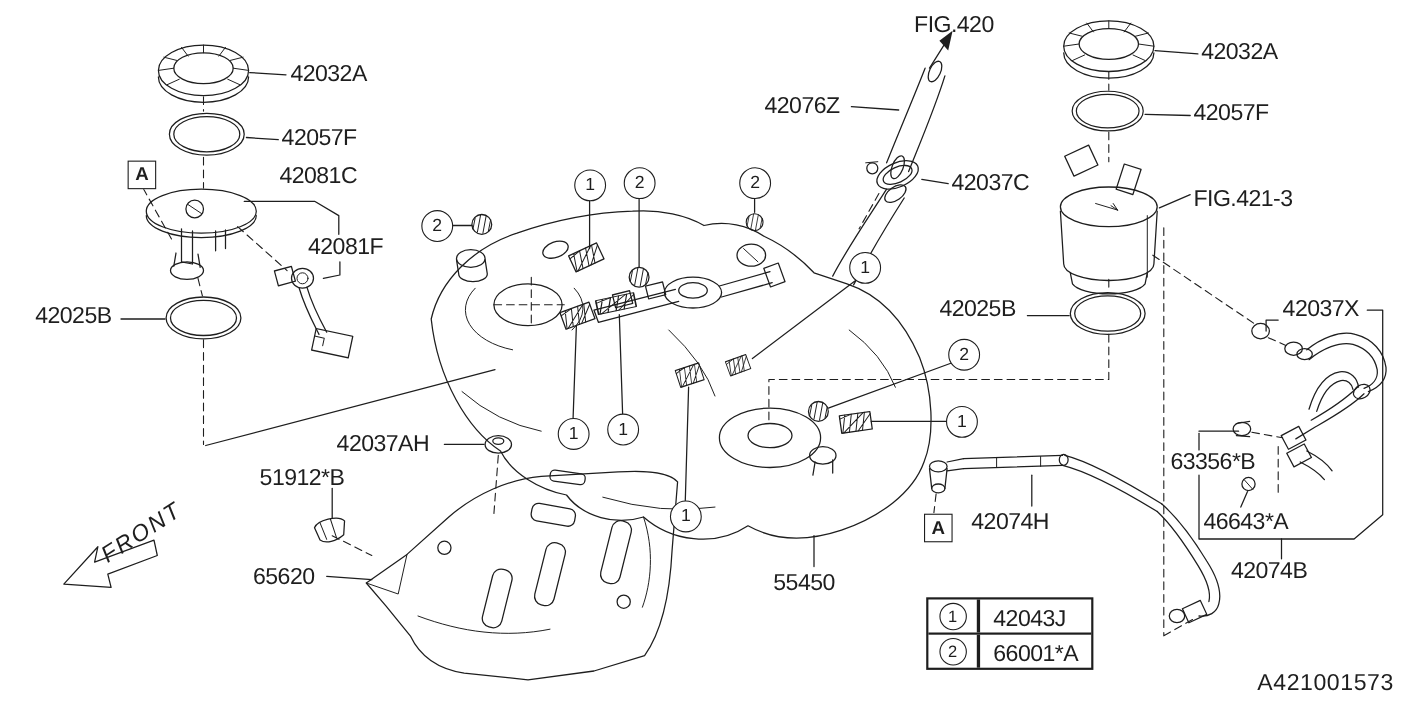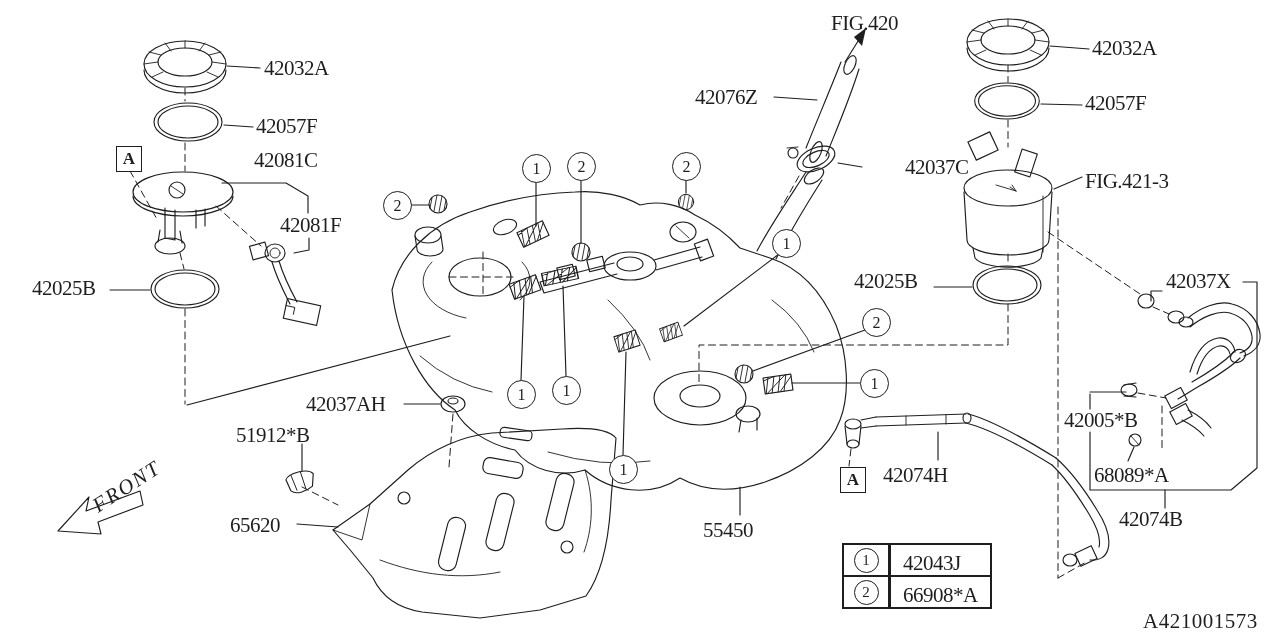--- a/index.html
+++ b/index.html
@@ -1,17 +1,17 @@
 <!DOCTYPE html>
 <html><head>
 <meta charset="utf-8">
 <style>
   html,body{margin:0;padding:0;background:#fff;}
   .stage{position:relative;width:1280px;height:640px;background:#ffffff;overflow:hidden;
-         font-family:Liberation Serif, serif;color:#1e1e1e;border-radius:26px;}
+         font-family:Liberation Sans, sans-serif;color:#1e1e1e;border-radius:26px;}
   .stage svg{position:absolute;left:0;top:0;}
   .stage svg *{fill:none;stroke:#1e1e1e;stroke-width:1.15;stroke-linecap:round;stroke-linejoin:round;}
   .stage svg .dash{stroke-dasharray:7 4.5;stroke-width:1;}
   .stage svg .thin{stroke-width:0.9;}
   .stage svg .fill{fill:#1e1e1e;stroke:none;}
   .lbl{position:absolute;font-size:21px;line-height:22px;letter-spacing:-0.5px;white-space:nowrap;}
   .abox{position:absolute;width:24px;height:24px;border:1.7px solid #1e1e1e;font-size:17px;font-weight:bold;
         display:flex;align-items:center;justify-content:center;background:#fff;}
   .callout{position:absolute;width:27px;height:27px;border:1.4px solid #1e1e1e;border-radius:50%;
            font-size:16px;display:flex;align-items:center;justify-content:center;background:#fff;}
@@ -302,28 +302,28 @@
   <div class="lbl" style="left:831px;top:12px">FIG.420</div>
   <div class="lbl" style="left:695px;top:86px">42076Z</div>
   <div class="lbl" style="left:264px;top:57px">42032A</div>
   <div class="lbl" style="left:256px;top:115px">42057F</div>
   <div class="lbl" style="left:254px;top:149px">42081C</div>
   <div class="lbl" style="left:280px;top:214px">42081F</div>
   <div class="lbl" style="left:32px;top:277px">42025B</div>
   <div class="lbl" style="left:306px;top:393px">42037AH</div>
   <div class="lbl" style="left:236px;top:424px">51912*B</div>
   <div class="lbl" style="left:230px;top:514px">65620</div>
-  <div class="lbl" style="left:905px;top:156px">42037C</div>
+  <div class="lbl" style="left:865px;top:156px">42037C</div>
   <div class="lbl" style="left:1092px;top:37px">42032A</div>
   <div class="lbl" style="left:1085px;top:92px">42057F</div>
   <div class="lbl" style="left:1085px;top:170px">FIG.421-3</div>
   <div class="lbl" style="left:854px;top:270px">42025B</div>
   <div class="lbl" style="left:1166px;top:270px">42037X</div>
-  <div class="lbl" style="left:1064px;top:409px">42005*B</div>
-  <div class="lbl" style="left:1094px;top:464px">68089*A</div>
+  <div class="lbl" style="left:1064px;top:409px">63356*B</div>
+  <div class="lbl" style="left:1094px;top:464px">46643*A</div>
   <div class="lbl" style="left:1119px;top:508px">42074B</div>
   <div class="lbl" style="left:883px;top:464px">42074H</div>
   <div class="lbl" style="left:703px;top:519px">55450</div>
 
   <div class="abox" style="left:116px;top:146px">A</div>
   <div class="abox" style="left:840px;top:467px">A</div>
 
   <div class="callout" style="left:522px;top:154px">1</div>
   <div class="callout" style="left:567px;top:152px">2</div>
   <div class="callout" style="left:672px;top:152px">2</div>
@@ -339,20 +339,20 @@
     <div class="row">
       <span class="num">
         <span class="circ">1</span>
       </span>
       <span class="part">42043J</span>
     </div>
     <div class="row">
       <span class="num">
         <span class="circ">2</span>
       </span>
-      <span class="part">66908*A</span>
+      <span class="part">66001*A</span>
     </div>
   </div>
 
   <div class="front">FRONT</div>
   <div class="did">A421001573</div>
 
 </div>
 
 </body></html>

